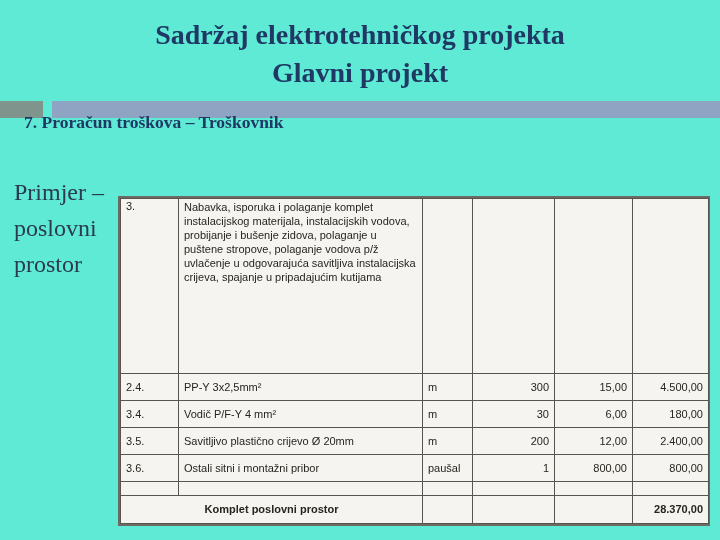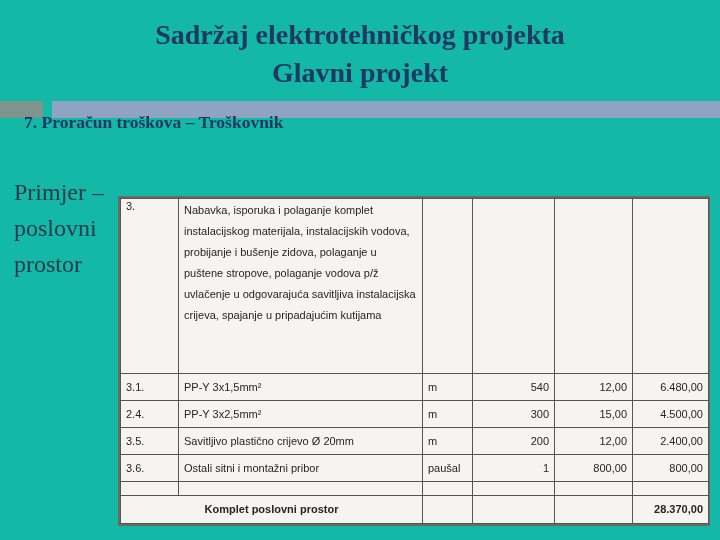--- a/index.html
+++ b/index.html
@@ -2,21 +2,21 @@
 <html><head>
 <meta charset="utf-8">
 <style>
   html, body { margin: 0; padding: 0; }
   body { width: 720px; height: 540px; background: #ffffff; }
 
   .slide {
     position: relative;
     width: 720px;
     height: 540px;
-    background: #14b8a6;
+    background: #5eead4;
     overflow: hidden;
     font-family: "Liberation Serif", serif;
   }
 
   .title {
     position: absolute;
     top: 16px;
     left: 0;
     width: 720px;
     text-align: center;
@@ -95,21 +95,21 @@
   td.c-desc { text-align: left; }
   td.c-unit { text-align: left; }
   td.c-qty  { text-align: right; }
   td.c-price{ text-align: right; }
   td.c-total{ text-align: right; }
 
   tr.intro-row td { vertical-align: top; }
   tr.intro-row { height: 150px; }
   td.intro-desc {
     white-space: normal !important;
-    line-height: 21px;
+    line-height: 14px;
     padding-top: 4px;
   }
   td.intro-no { padding-top: 4px; }
 
   tr.data-row { height: 23px; }
   tr.spacer-row { height: 12px; }
   tr.footer-row { height: 24px; font-weight: bold; }
   td.footer-label { text-align: center; }
 </style>
 </head>
@@ -146,39 +146,39 @@
       <tbody>
         <tr class="intro-row">
           <td class="c-no intro-no">3.</td>
           <td class="c-desc intro-desc">Nabavka, isporuka i polaganje komplet instalacijskog materijala, instalacijskih vodova, probijanje i bušenje zidova, polaganje u puštene stropove, polaganje vodova p/ž uvlačenje u odgovarajuća savitljiva instalacijska crijeva, spajanje u pripadajućim kutijama</td>
           <td class="c-unit"></td>
           <td class="c-qty"></td>
           <td class="c-price"></td>
           <td class="c-total"></td>
         </tr>
 
-        <tr class="data-row">
-          <td class="c-no">3.1.</td>
-          <td class="c-desc">PP-Y 3x1,5mm²</td>
-          <td class="c-unit">m</td>
-          <td class="c-qty">540</td>
-          <td class="c-price">12,00</td>
-          <td class="c-total">6.480,00</td>
-        </tr>
 
         <tr class="data-row">
           <td class="c-no">2.4.</td>
           <td class="c-desc">PP-Y 3x2,5mm²</td>
           <td class="c-unit">m</td>
           <td class="c-qty">300</td>
           <td class="c-price">15,00</td>
           <td class="c-total">4.500,00</td>
         </tr>
 
 
+        <tr class="data-row">
+          <td class="c-no">3.4.</td>
+          <td class="c-desc">Vodič P/F-Y 4 mm²</td>
+          <td class="c-unit">m</td>
+          <td class="c-qty">30</td>
+          <td class="c-price">6,00</td>
+          <td class="c-total">180,00</td>
+        </tr>
 
         <tr class="data-row">
           <td class="c-no">3.5.</td>
           <td class="c-desc">Savitljivo plastično crijevo Ø 20mm</td>
           <td class="c-unit">m</td>
           <td class="c-qty">200</td>
           <td class="c-price">12,00</td>
           <td class="c-total">2.400,00</td>
         </tr>
 

